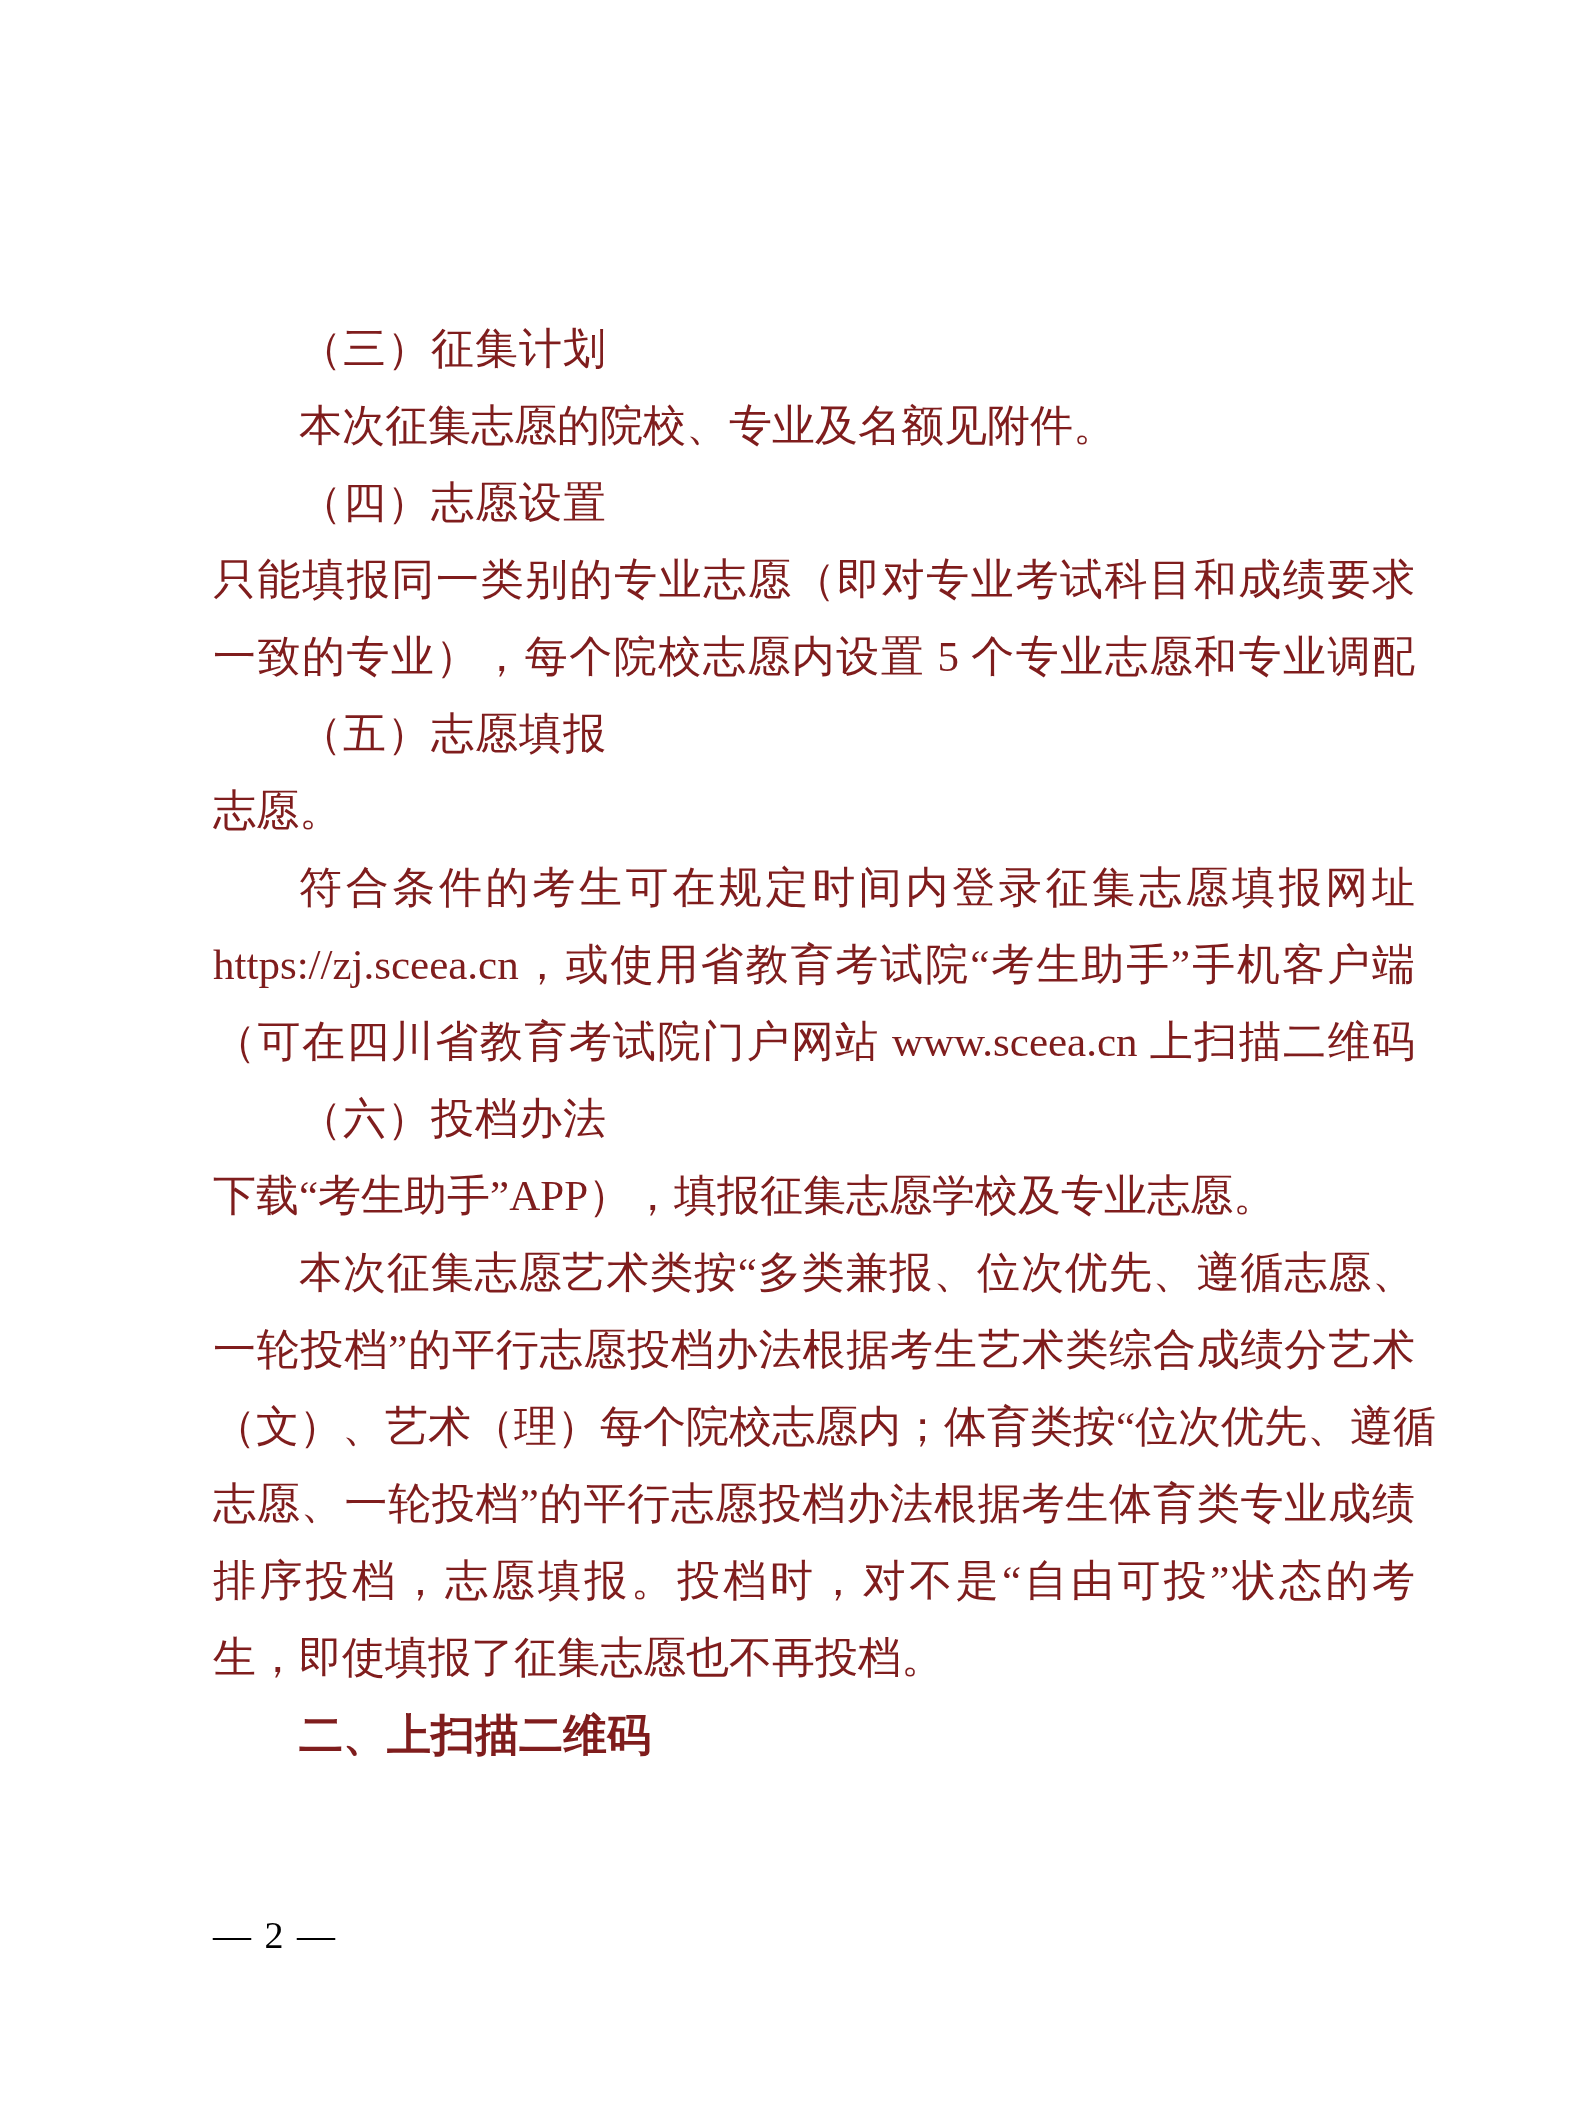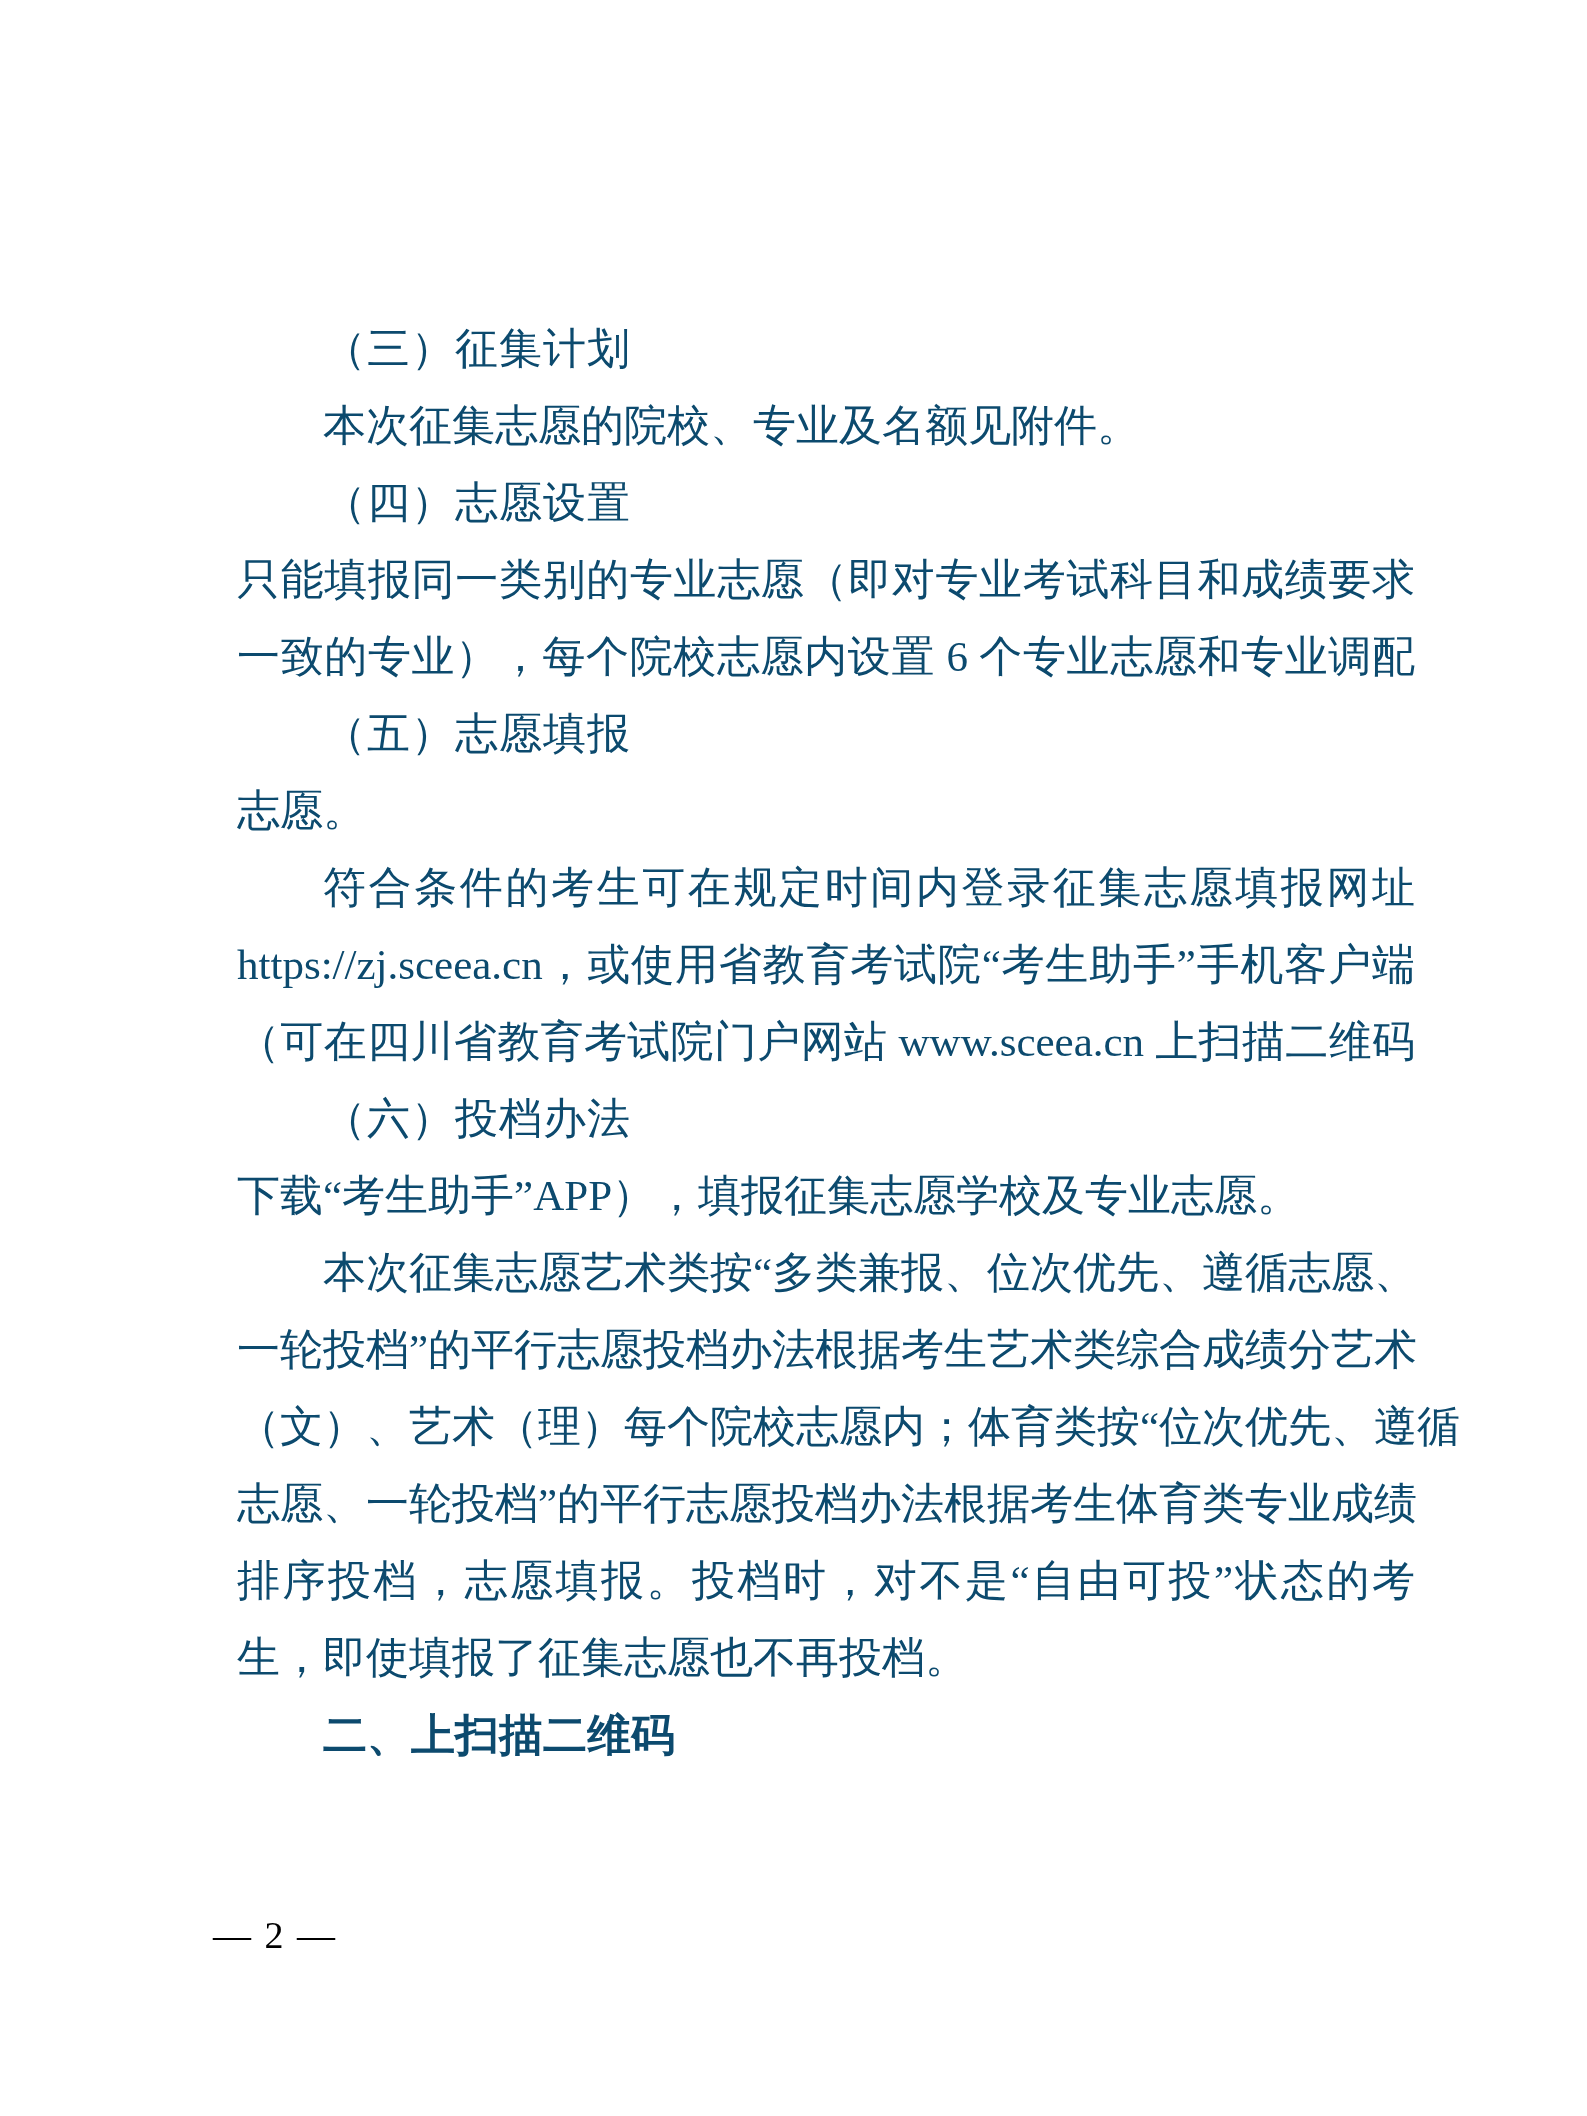--- a/index.html
+++ b/index.html
@@ -19,24 +19,23 @@
     position: absolute;
     left: 213px;
     top: 310px;
     width: 1202px;
   }
   .line {
     height: 77px;
     line-height: 77px;
     font-size: 43px;
     font-family: "Liberation Serif", serif;
-    color: #0c4a6e;
+    color: #7f1d1d;
     white-space: nowrap;
     text-align: left;
-    margin-left: 24px;
   }
   .line.indent {
     text-indent: 86px;
   }
   .line.justify {
     text-align: justify;
     text-align-last: justify;
   }
   .line.kaiti-heading {
     font-family: "Liberation Serif", serif;
@@ -61,21 +60,21 @@
 </style>
 </head>
 <body>
 
 <main class="page">
   <section class="doc-body">
       <div class="line kaiti-heading indent">（三）征集计划</div>
       <div class="line indent">本次征集志愿的院校、专业及名额见附件。</div>
       <div class="line kaiti-heading indent">（四）志愿设置</div>
       <div class="line justify">只能填报同一类别的专业志愿（即对专业考试科目和成绩要求</div>
-      <div class="line justify">一致的专业），每个院校志愿内设置 6 个专业志愿和专业调配</div>
+      <div class="line justify">一致的专业），每个院校志愿内设置 5 个专业志愿和专业调配</div>
       <div class="line kaiti-heading indent">（五）志愿填报</div>
       <div class="line">志愿。</div>
       <div class="line indent justify">符合条件的考生可在规定时间内登录征集志愿填报网址</div>
       <div class="line justify">https://zj.sceea.cn，或使用省教育考试院“考生助手”手机客户端</div>
       <div class="line justify">（可在四川省教育考试院门户网站 www.sceea.cn 上扫描二维码</div>
       <div class="line kaiti-heading indent">（六）投档办法</div>
       <div class="line">下载“考生助手”APP），填报征集志愿学校及专业志愿。</div>
       <div class="line indent justify">本次征集志愿艺术类按“多类兼报、位次优先、遵循志愿、</div>
       <div class="line justify">一轮投档”的平行志愿投档办法根据考生艺术类综合成绩分艺术</div>
       <div class="line justify">（文）、艺术（理）每个院校志愿内；体育类按“位次优先、遵循</div>

